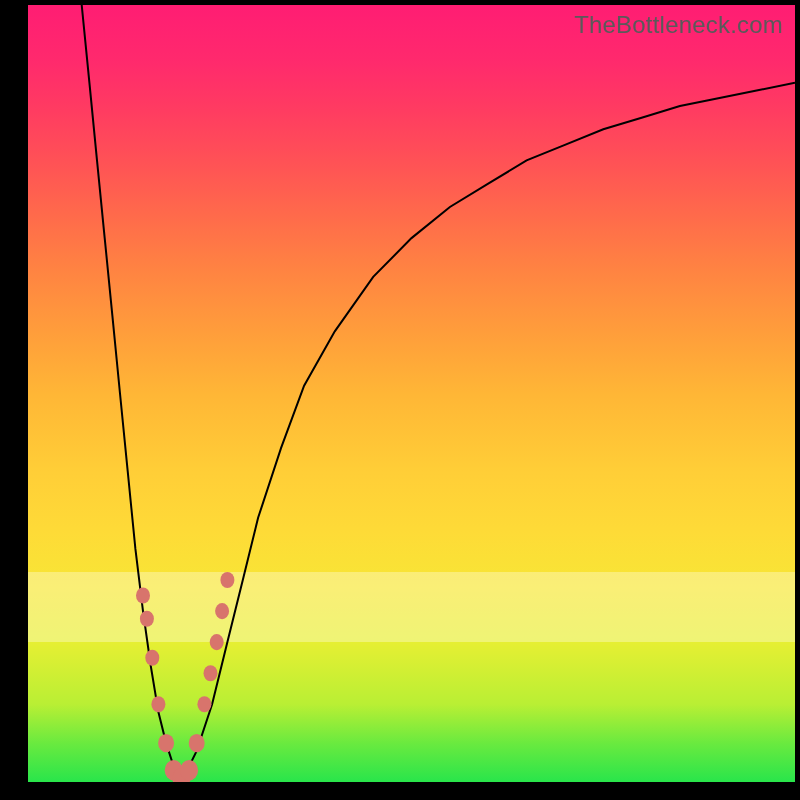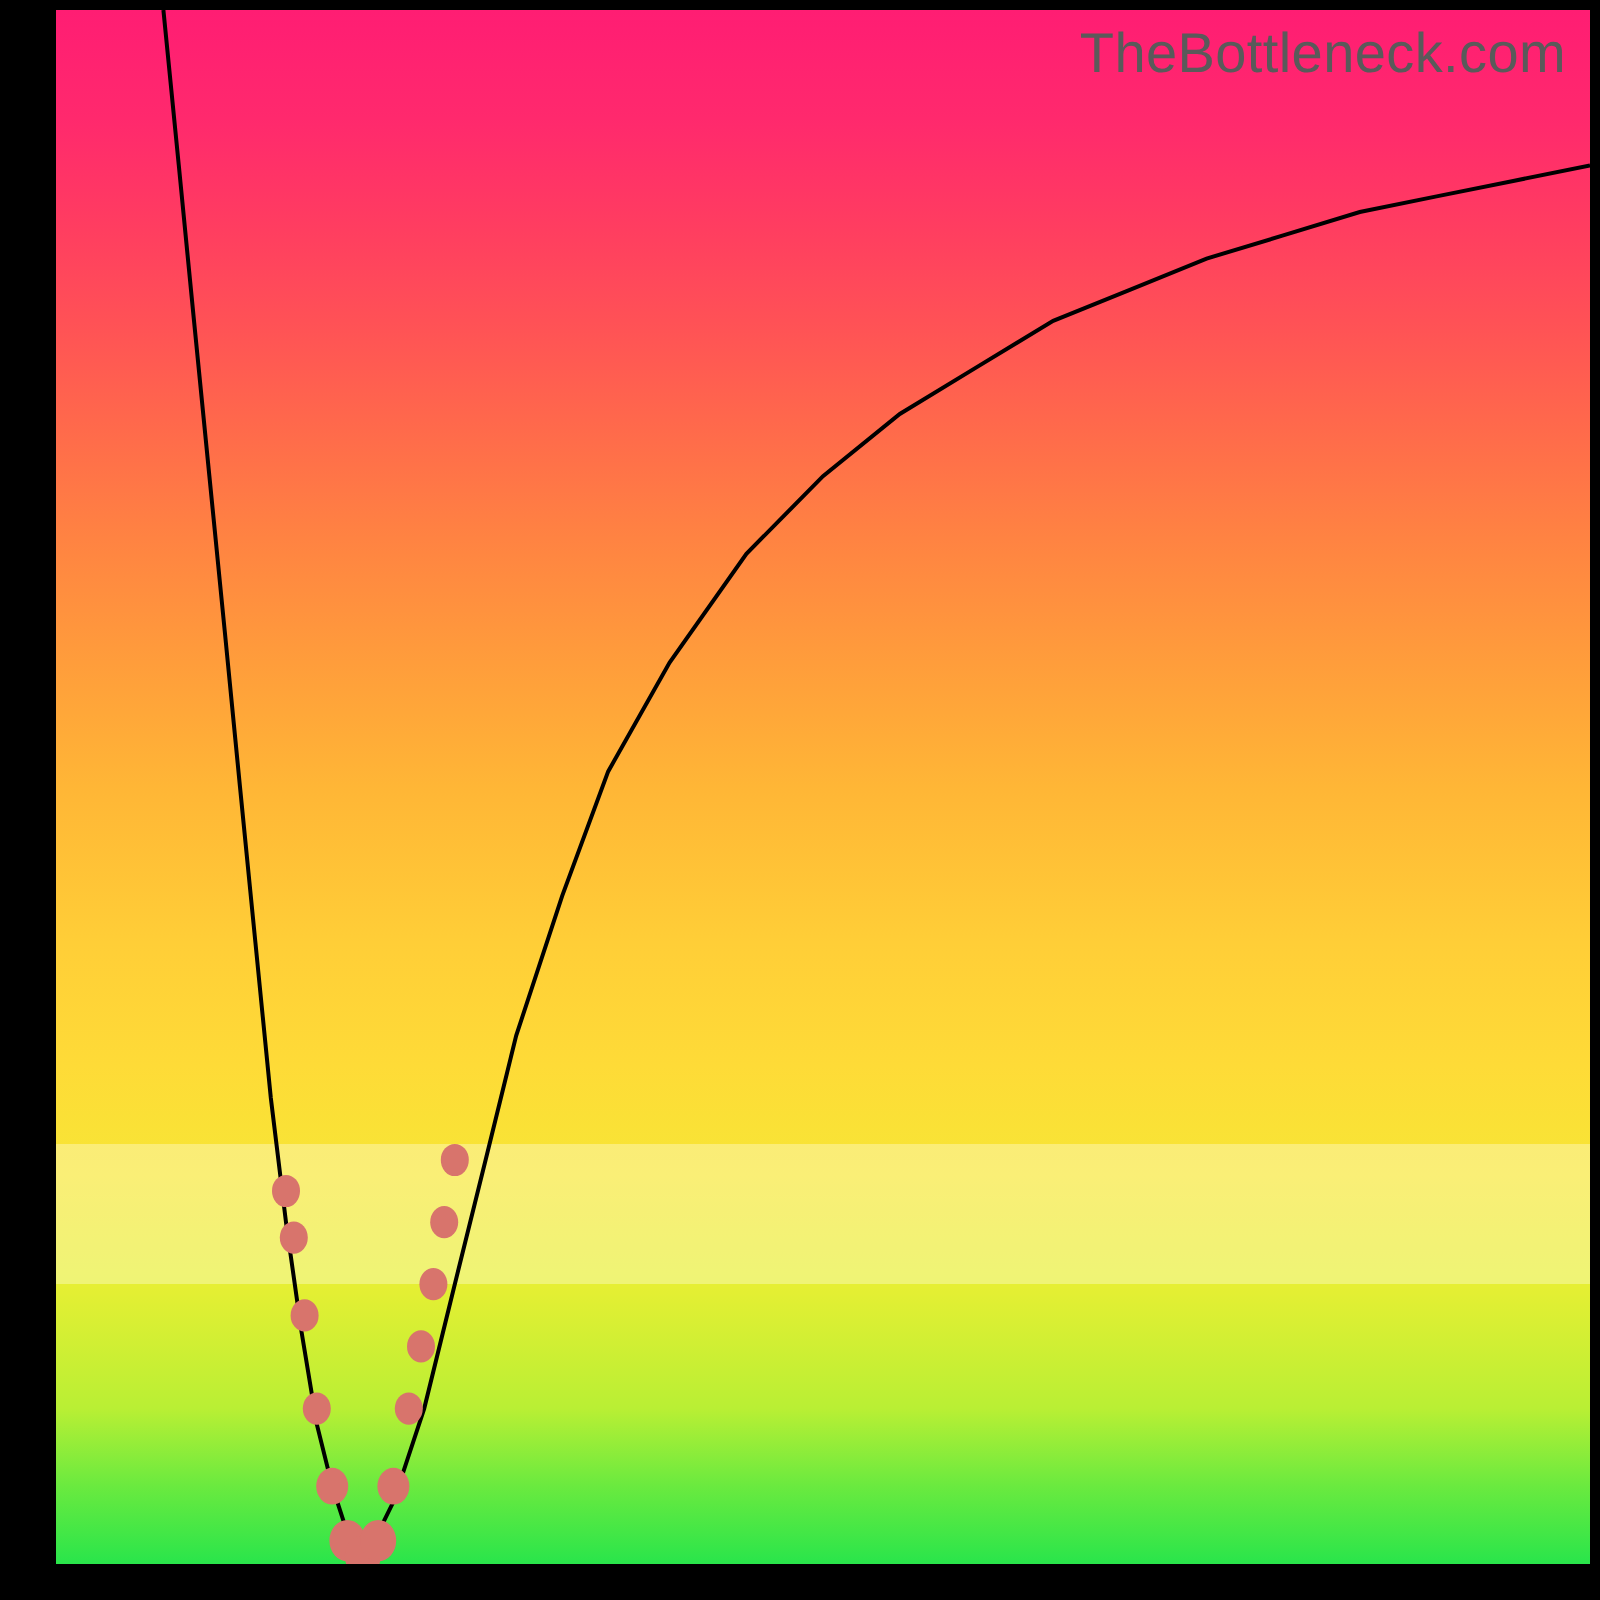--- a/index.html
+++ b/index.html
@@ -51,21 +51,21 @@
     bottom: 18%;
     height: 9%;
     background: rgba(255, 255, 240, 0.35);
     pointer-events: none;
   }
   .watermark {
     position: absolute;
     top: 6px;
     right: 12px;
     color: #5a5a5a;
-    font-size: 28px;
+    font-size: 24px;
     font-weight: 500;
     letter-spacing: 0.2px;
     z-index: 5;
     user-select: none;
   }
   svg.curves {
     position: absolute;
     left: 0;
     top: 0;
     width: 100%;

